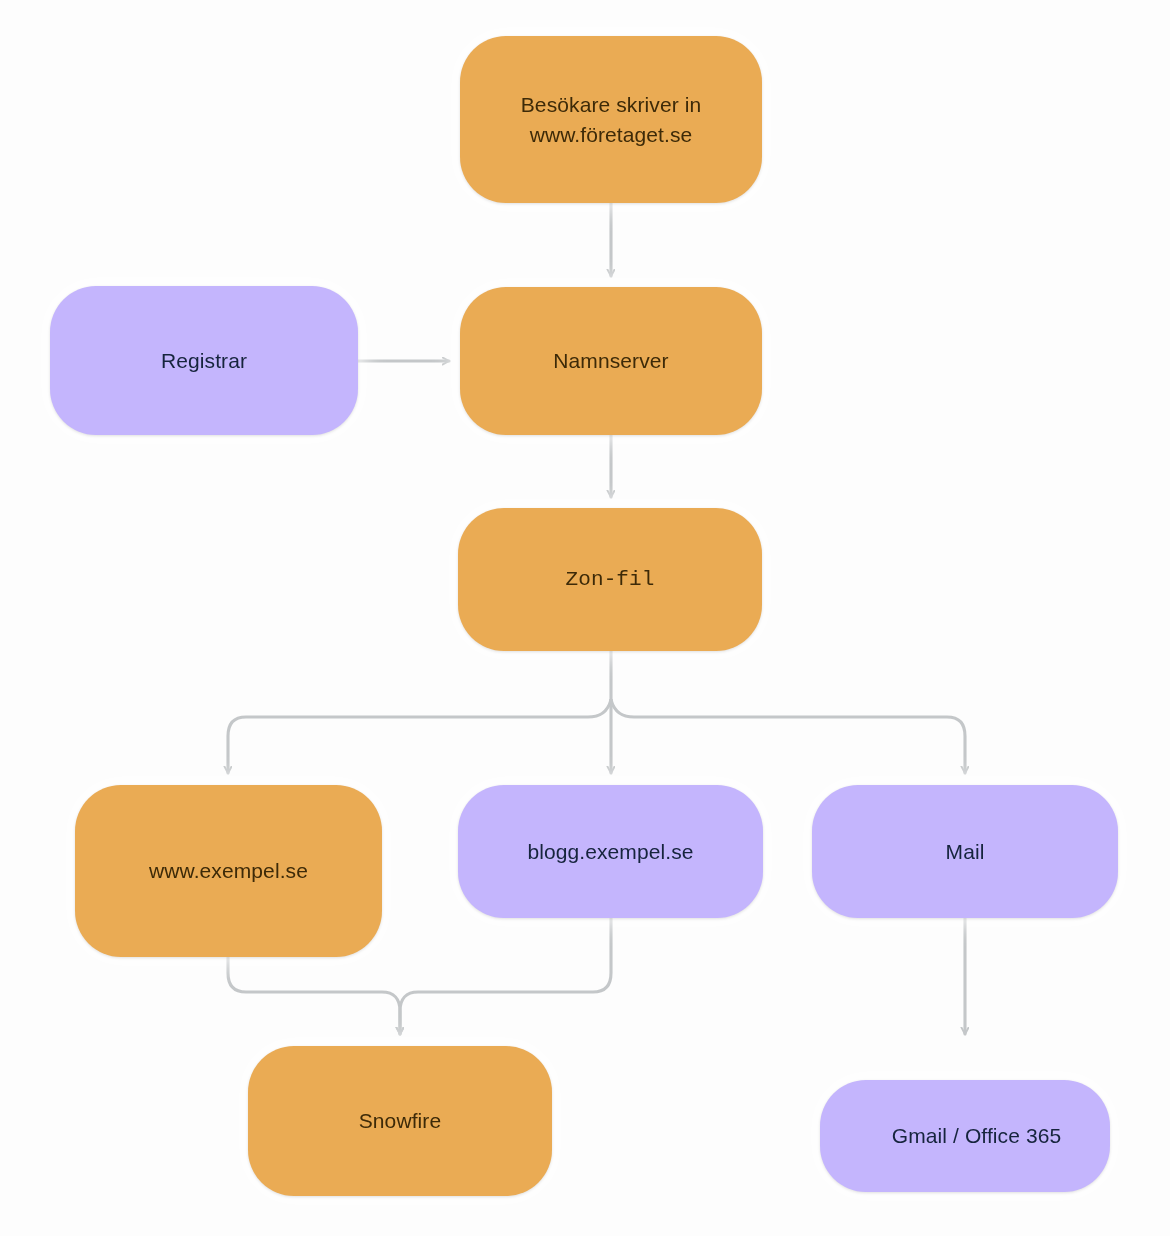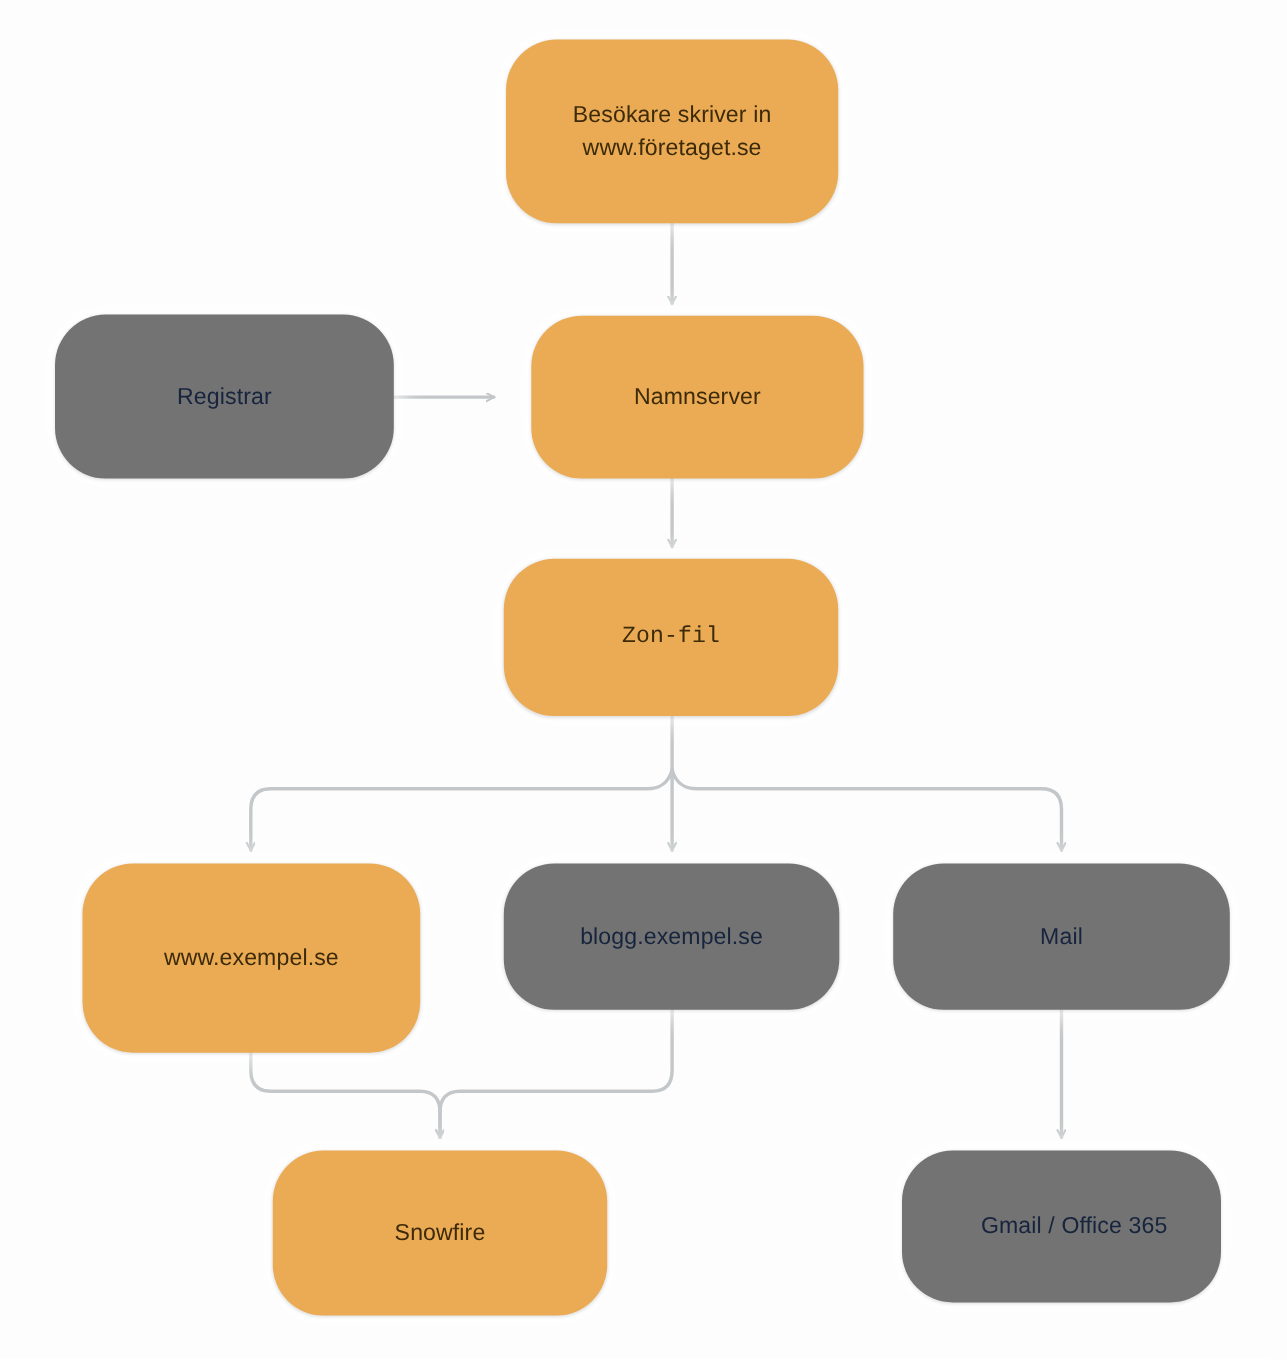--- a/index.html
+++ b/index.html
@@ -41,33 +41,33 @@
   }
   .node .label {
     white-space: pre-line;
   }
   .node.orange {
     background: #eaab54;
     color: #3d2a08;
     font-size: 21px;
   }
   .node.blue {
-    background: #737373;
+    background: #c4b5fd;
     color: #16243d;
     font-size: 21px;
   }
   .node.n-visitor  { left: 460px; top: 36px;   width: 302px; height: 167px; }
   .node.n-registrar{ left: 50px;  top: 286px;  width: 308px; height: 149px; }
-  .node.n-ns       { left: 483px; top: 287px;  width: 302px; height: 148px; }
+  .node.n-ns       { left: 460px; top: 287px;  width: 302px; height: 148px; }
   .node.n-zone     { left: 458px; top: 508px;  width: 304px; height: 143px; font-family: Liberation Mono, monospace; }
   .node.n-www      { left: 75px;  top: 785px;  width: 307px; height: 172px; }
   .node.n-blogg    { left: 458px; top: 785px;  width: 305px; height: 133px; }
   .node.n-mail     { left: 812px; top: 785px;  width: 306px; height: 133px; }
   .node.n-snowfire { left: 248px; top: 1046px; width: 304px; height: 150px; }
-  .node.n-gmail    { left: 820px; top: 1046px; width: 290px; height: 138px; padding-left: 37px; }
+  .node.n-gmail    { left: 820px; top: 1080px; width: 290px; height: 112px; padding-left: 37px; }
 </style>
 </head>
 <body>
 
 <div id="canvas">
 
   <svg id="edges" viewBox="0 0 1170 1236" width="1170" height="1236" xmlns="http://www.w3.org/2000/svg">
     <defs>
       <marker id="arrowhead" markerWidth="10" markerHeight="10" refX="7.2" refY="4" orient="auto" markerUnits="userSpaceOnUse">
         <path d="M 0.6 0.4 L 7.4 4 L 0.6 7.6" fill="none" stroke="#c4c7c9" stroke-width="1.9" stroke-linecap="round" stroke-linejoin="round"></path>

